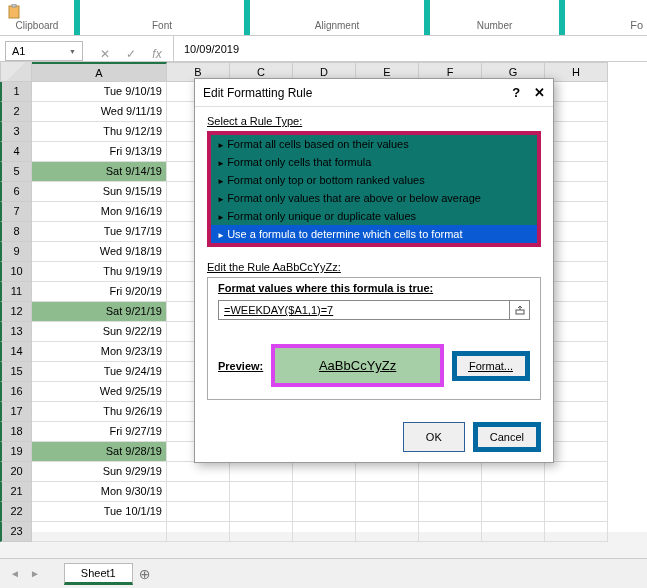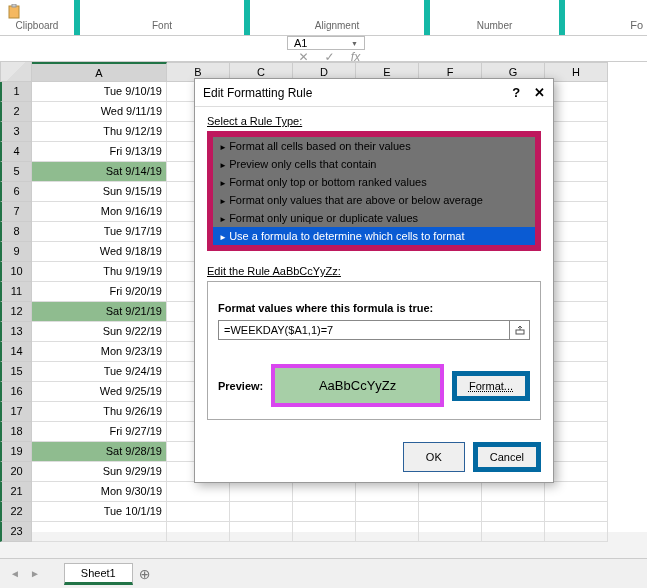--- a/index.html
+++ b/index.html
@@ -32,22 +32,21 @@
     .ribbon-group.font { width: 170px; }
     .ribbon-group.alignment { width: 180px; }
     .ribbon-group.number { width: 135px; }
     .ribbon-group.last { flex:1; text-align:right; font-size:11px; padding-right:4px; border-right:none; }
     .ribbon-icon {
       width:16px; height:16px;
       display:inline-block;
     }
     .namebox-bar {
       display:flex; height:26px; background:#fff; border-bottom:1px solid #ccc;
-      align-items:center;
-      flex-direction:column;
+      align-items:flex-end;
     }
     .name-box {
       width:78px; border:1px solid #bbb; height:20px; margin-left:5px;
       display:flex; align-items:center; padding:0 6px; font-size:11px;
       justify-content:space-between;
     }
     .name-box-dd { font-size:7px; color:#666; }
     .fx-btns { display:flex; gap:6px; margin-left:12px; color:#999; }
     .fx-btn { width:20px; text-align:center; font-size:12px; }
     .formula-area {
@@ -111,30 +110,30 @@
     .dialog-title {
       display:flex; justify-content:space-between; align-items:center;
       padding:6px 8px; border-bottom:1px solid #ddd;
     }
     .dialog-title-text { font-size:12px; }
     .dialog-title-btns { display:flex; gap:14px; }
     .help-btn,.close-btn { font-size:13px; font-weight:bold; cursor:pointer; }
     .dialog-body { padding:8px 12px 12px; }
     .section-label { text-decoration:underline; font-size:11px; margin-bottom:4px; display:block; }
     .rule-list {
-      border:6px solid #be185d; background:#737373;
+      border:4px solid #be185d; background:#0f766e;
     }
     .rule-item {
       padding:3px 6px; font-size:11px;
     }
     .rule-item::before { content:"► "; font-size:8px; }
     .rule-item.selected { background:#0a5bd3; color:#fff; }
     .desc-label { margin-top:14px; display:block; }
     .formula-box {
-      border:1px solid #aaa; padding:20px 10px 12px; margin-top:4px;
+      border:1px solid #aaa; padding:4px 10px 12px; margin-top:4px;text-decoration:underline;
     }
     .formula-label { font-weight:bold; font-size:11px; }
     .input-row { display:flex; margin-top:6px; }
     .formula-input {
       flex:1; border:1px solid #888; padding:3px 5px; font-size:11px;
     }
     .range-btn {
       width:20px; border:1px solid #888; border-left:none;
       display:flex; align-items:center; justify-content:center;
       font-size:10px;
@@ -483,21 +482,21 @@
     <span class="dialog-title-text">Edit Formatting Rule</span>
     <span class="dialog-title-btns">
       <span class="help-btn">?</span>
       <span class="close-btn">✕</span>
     </span>
   </div>
   <div class="dialog-body">
     <span class="section-label">Select a Rule Type:</span>
     <div class="rule-list" id="rule-list">
         <div class="rule-item">Format all cells based on their values</div>
-        <div class="rule-item">Preview only cells that contain</div>
+        <div class="rule-item">Format only cells that formula</div>
         <div class="rule-item">Format only top or bottom ranked values</div>
         <div class="rule-item">Format only values that are above or below average</div>
         <div class="rule-item">Format only unique or duplicate values</div>
         <div class="rule-item selected">Use a formula to determine which cells to format</div>
       </div>
     <span class="section-label desc-label">Edit the Rule AaBbCcYyZz:</span>
     <div class="formula-box">
       <div class="formula-label">Format values where this formula is true:</div>
       <div class="input-row">
         <input class="formula-input" value="=WEEKDAY($A1,1)=7" style="">

